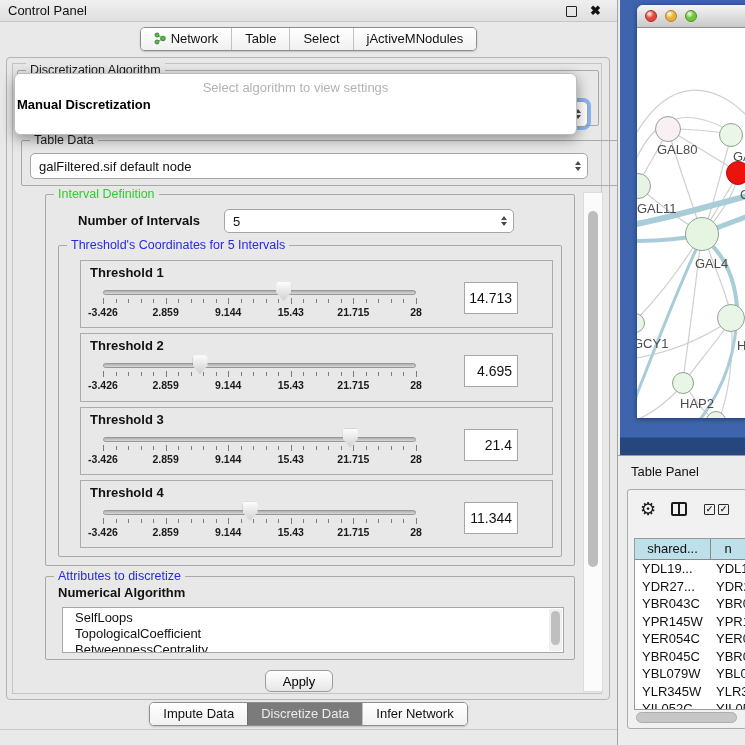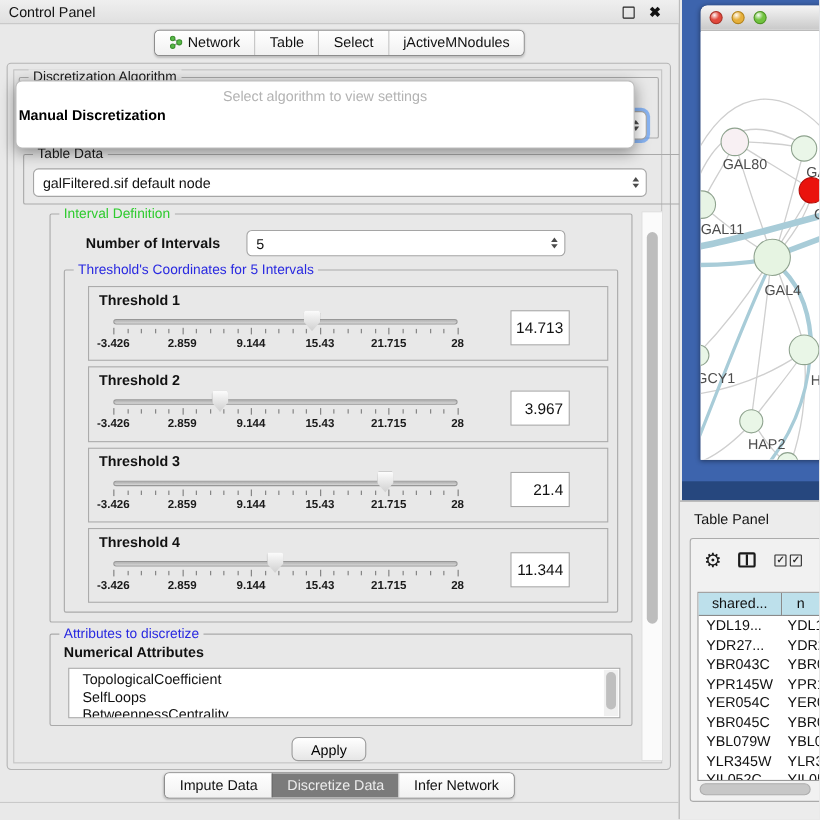--- a/index.html
+++ b/index.html
@@ -266,21 +266,21 @@
                         <i class="tick" style="left: 96%;"></i>
                         <i class="tick major" style="left: 100%;"></i>
                         <span class="ticklab" style="left: 0%;">-3.426</span>
                         <span class="ticklab" style="left: 20%;">2.859</span>
                         <span class="ticklab" style="left: 40%;">9.144</span>
                         <span class="ticklab" style="left: 60%;">15.43</span>
                         <span class="ticklab" style="left: 80%;">21.715</span>
                         <span class="ticklab" style="left: 100%;">28</span>
                         <div class="thumb" style="left: calc(31% - 7.5px);"></div>
                       </div>
-                      <div class="thr-value">3.967</div>
+                      <div class="thr-value">4.695</div>
                     </div>
                     <div class="thr-panel">
                       <div class="thr-label">Threshold 3</div>
                       <div class="thr-slider">
                         <div class="track"></div>
                         <i class="tick major" style="left: 0%;"></i>
                         <i class="tick" style="left: 4%;"></i>
                         <i class="tick" style="left: 8%;"></i>
                         <i class="tick" style="left: 12%;"></i>
                         <i class="tick" style="left: 16%;"></i>
@@ -354,25 +354,25 @@
                         <div class="thumb" style="left: calc(47% - 7.5px);"></div>
                       </div>
                       <div class="thr-value">11.344</div>
                     </div>
                   </div>
               </div>
             </div>
 
             <div class="group attrs">
               <span class="gtitle blue">Attributes to discretize</span>
-              <div class="attr-title">Numerical Attributes</div>
+              <div class="attr-title">Numerical Algorithm</div>
               <div class="listbox">
                 <ul id="attr-list">
+                    <li>SelfLoops</li>
                     <li>TopologicalCoefficient</li>
-                    <li>SelfLoops</li>
                     <li>BetweennessCentrality</li>
                   </ul>
                 <div class="list-scroll">
                     <div class="list-thumb"></div>
                   </div>
               </div>
             </div>
 
             <button class="apply">Apply</button>
           </div>

